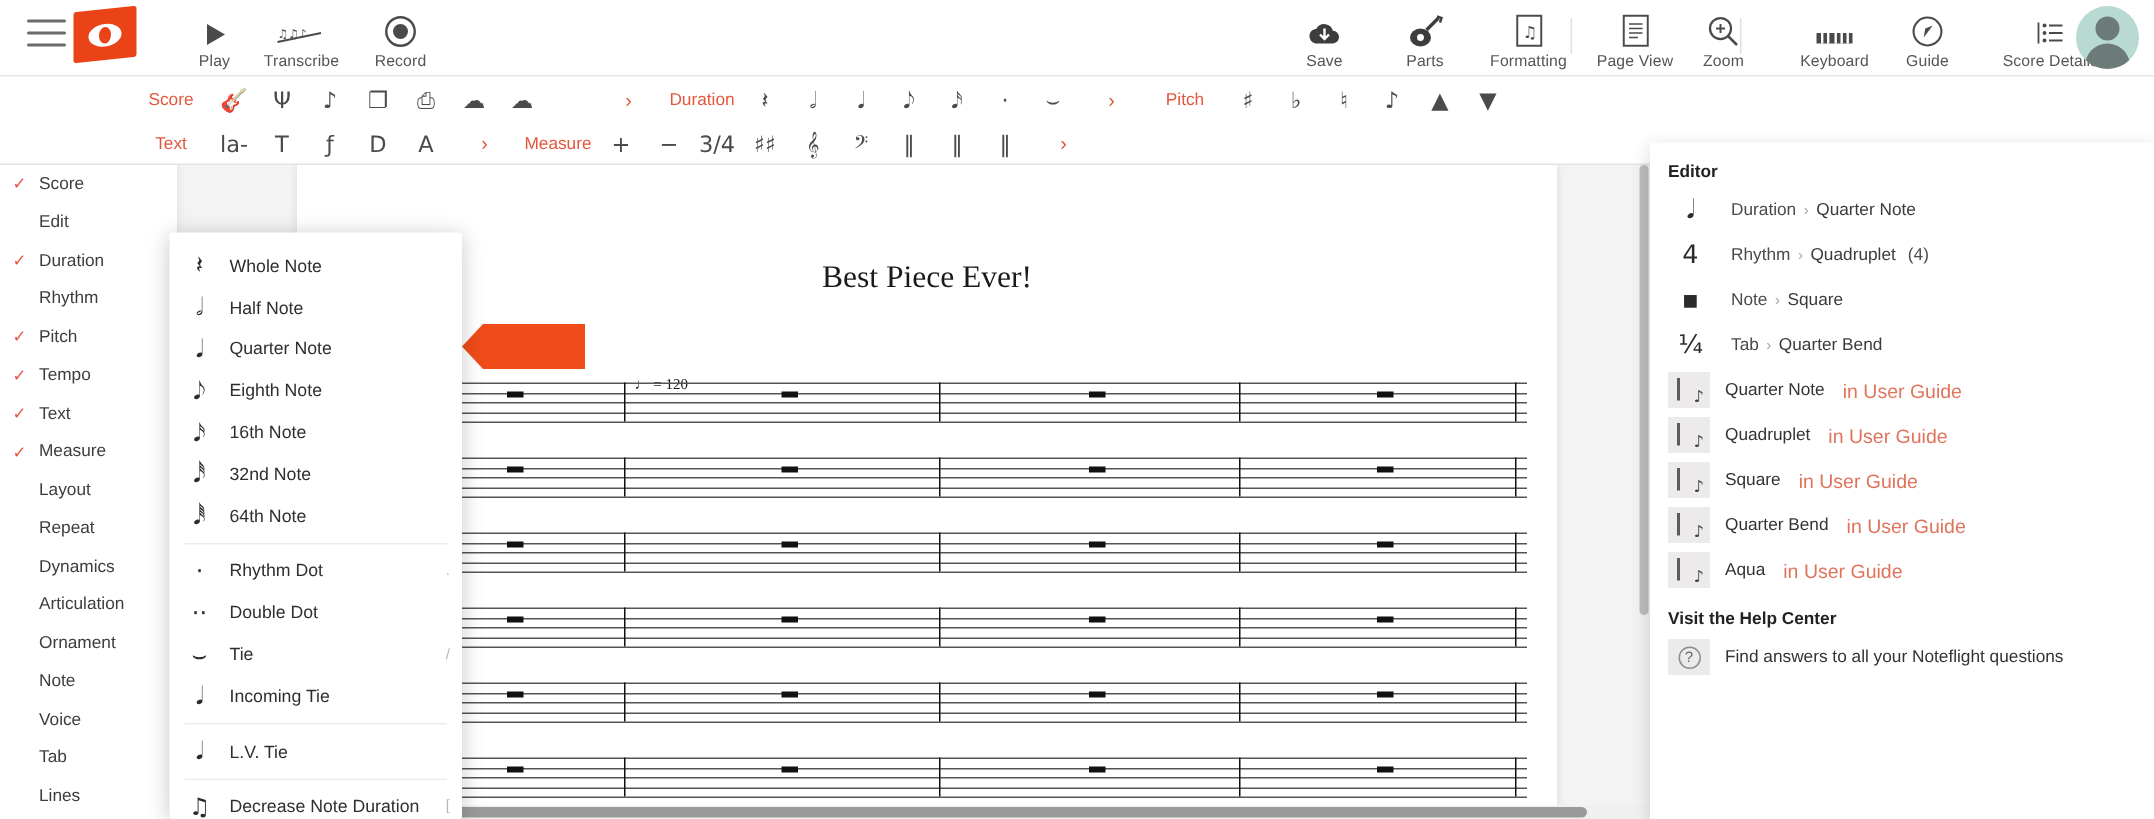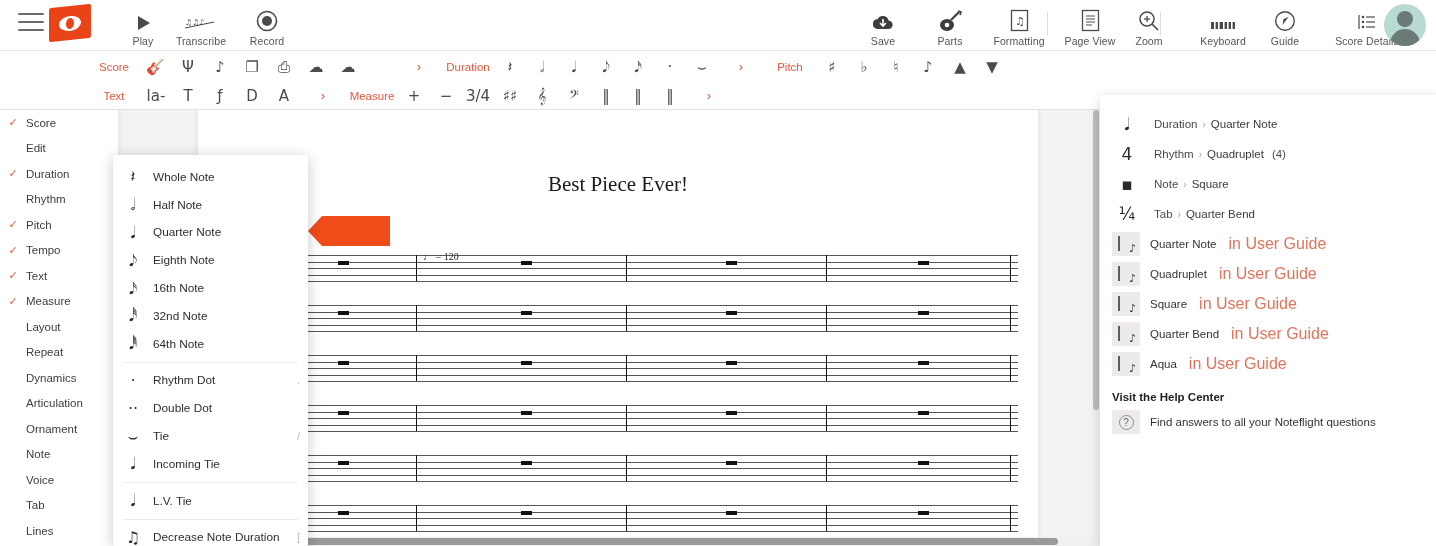--- a/index.html
+++ b/index.html
@@ -131,21 +131,21 @@
   .swatch{ display:inline-block; width:15px; height:15px; border-radius:50%; vertical-align:middle;}
   .gRow{ height:30px; display:flex; align-items:center; cursor:pointer;}
   .gRow .thumb{
     width:28px; height:24px; margin:0 10px 0 12px; background:#eceaea;
     position:relative; flex:none;
   }
   .gRow .thumb:after{ content:""; position:absolute; left:6px; top:4px; width:2px; height:15px; background:#5c5c5c;}
   .gRow .thumb:before{ content:"\266A"; position:absolute; right:4px; bottom:1px; font-size:11px; color:#444;
     font-family:"DejaVu Sans", sans-serif;}
   .gRow .lb{ font-size:11.5px; color:#333;}
-  .gRow .in{ font-size:16px; color:#e0735b; margin-left:12px;}
+  .gRow .in{ font-size:13px; color:#e0735b; margin-left:12px;}
   .helpRow{ height:30px; display:flex; align-items:center; cursor:pointer;}
   .helpRow .q{
     width:28px; height:24px; margin:0 10px 0 12px; background:#eceaea; flex:none;
     display:flex; align-items:center; justify-content:center; font-size:12px; color:#6a6a6a;
   }
   .helpRow .q span{ border:1px solid #8e8e8e; border-radius:50%; width:15px; height:15px;
     display:flex; align-items:center; justify-content:center; font-size:10px;}
   .helpRow .lb{ font-size:11.5px; color:#333;}
 
   
@@ -690,20 +690,21 @@
       </div>
       <div class="dsep"></div>
       <div class="drow">
         <div class="gl">♫</div>
         <div class="lb">Decrease Note Duration</div>
         <div class="sc">[</div>
       </div>
     </div>
 
   <div class="resultsPanel">
+    <div class="sectionHdr">Editor</div>
     <div id="editorList">
         <div class="eRow">
           <div class="gl">𝅘𝅥</div>
           <div class="lb"><span class="cat">Duration</span><span class="sep">›</span><span>Quarter Note</span></div>
         </div>
         <div class="eRow">
           <div class="gl">4</div>
           <div class="lb"><span class="cat">Rhythm</span><span class="sep">›</span><span>Quadruplet</span><span class="qty">(4)</span></div>
         </div>
         <div class="eRow">

